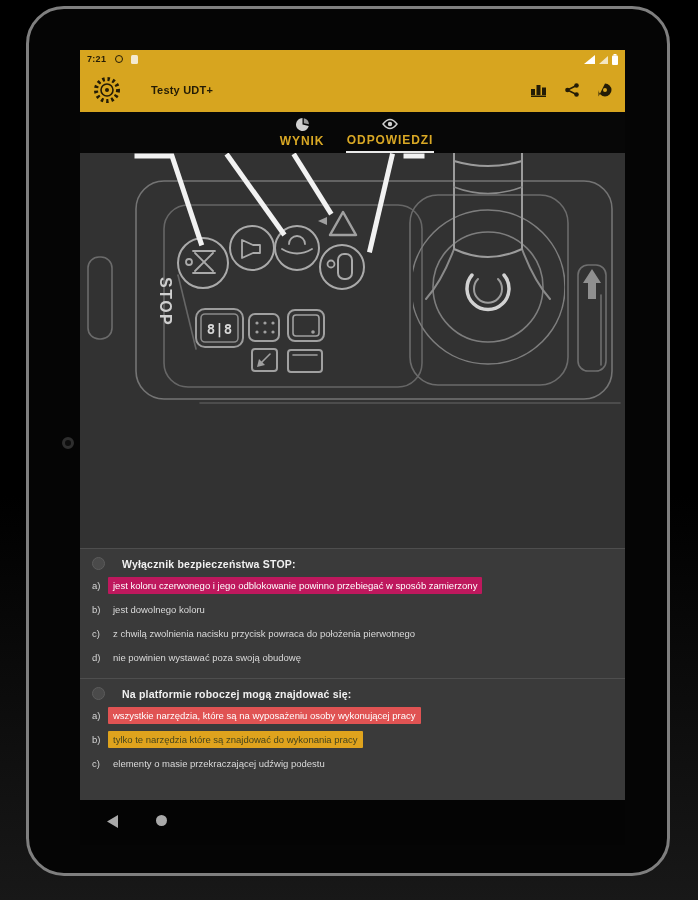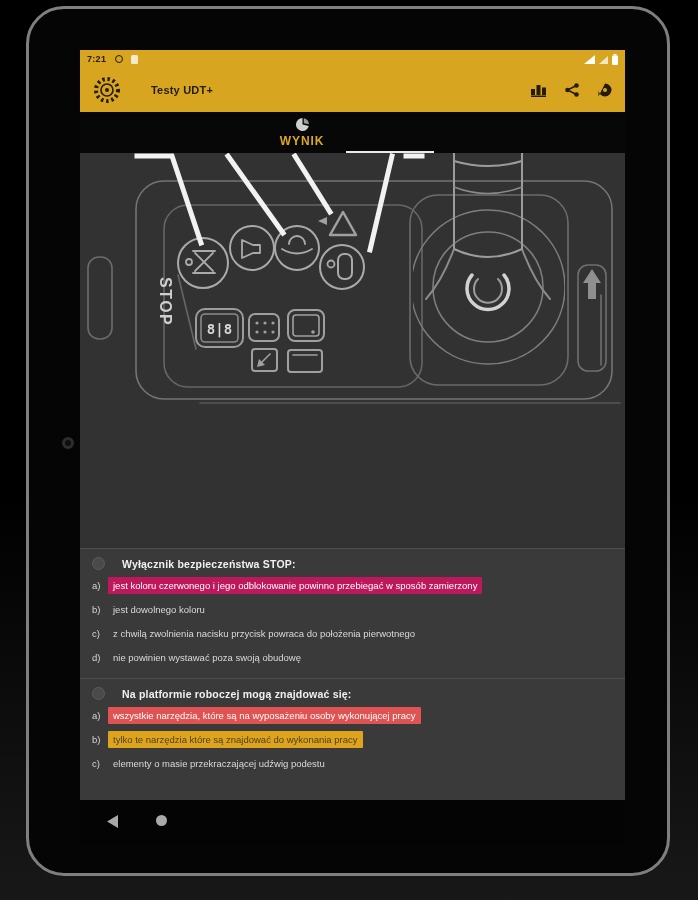--- a/index.html
+++ b/index.html
@@ -124,20 +124,27 @@
     </div>
 
     <div class="tab-bar">
       <div class="tab tab-wynik">
         <svg width="13" height="13" viewBox="0 0 13 13">
           <path d="M6.5,6.5 L6.5,0 A6.5,6.5 0 1 0 12.8,8 Z" fill="#cfcfcf"></path>
           <path d="M7.8,5.2 L7.8,0.2 A6.5,6.5 0 0 1 12.9,6.3 Z" fill="#9a9a9a"></path>
         </svg>
         <span class="tab-label">WYNIK</span>
       </div>
+      <div class="tab tab-odpowiedzi">
+        <svg width="16" height="12" viewBox="0 0 16 12">
+          <path d="M1,6 Q8,-3 15,6 Q8,15 1,6 Z" fill="none" stroke="#cfcfcf" stroke-width="1.4"></path>
+          <circle cx="8" cy="6" r="2.2" fill="#cfcfcf"></circle>
+        </svg>
+        <span class="tab-label">ODPOWIEDZI</span>
+      </div>
       <div class="tab-indicator"></div>
     </div>
 
     <div class="content">
 
       <svg class="diagram" width="545" height="395" viewBox="0 0 545 395">
         <defs>
           <clipPath id="clipJoy">
               <rect x="333" y="45" width="152" height="184" rx="25"></rect>
             </clipPath>

